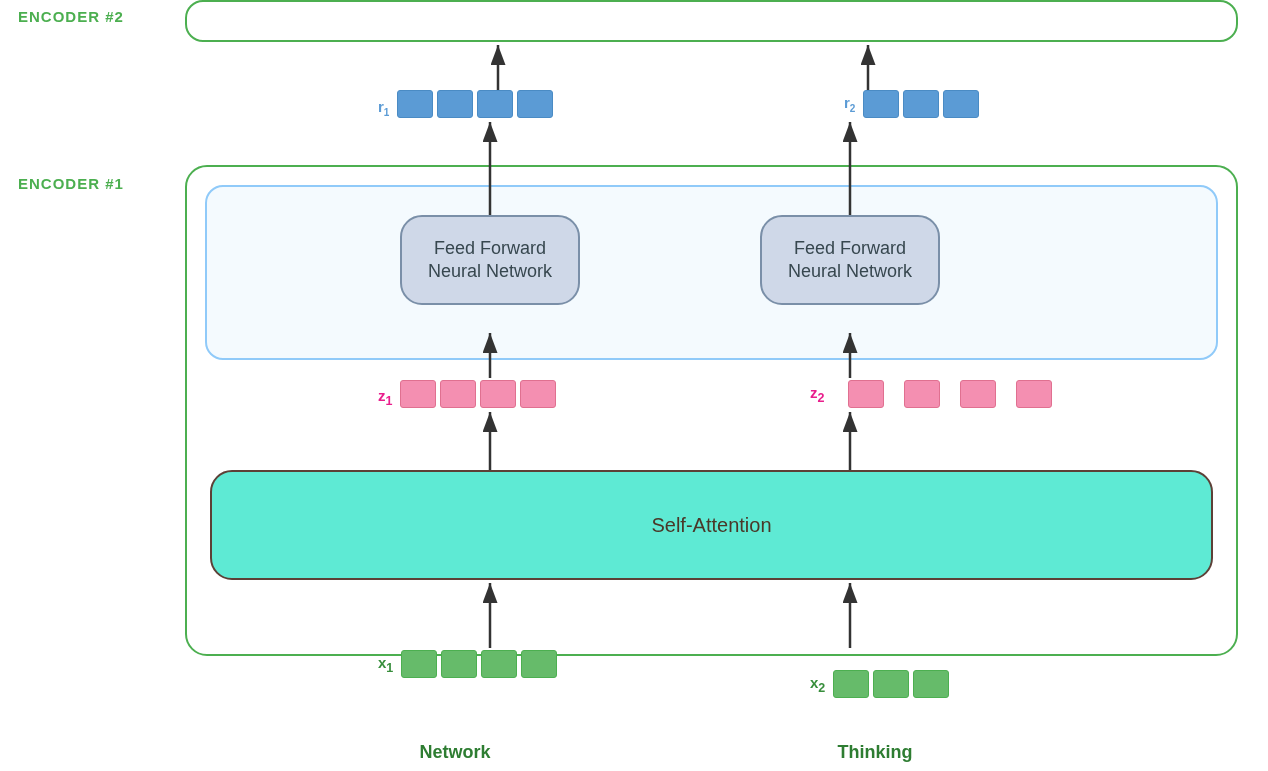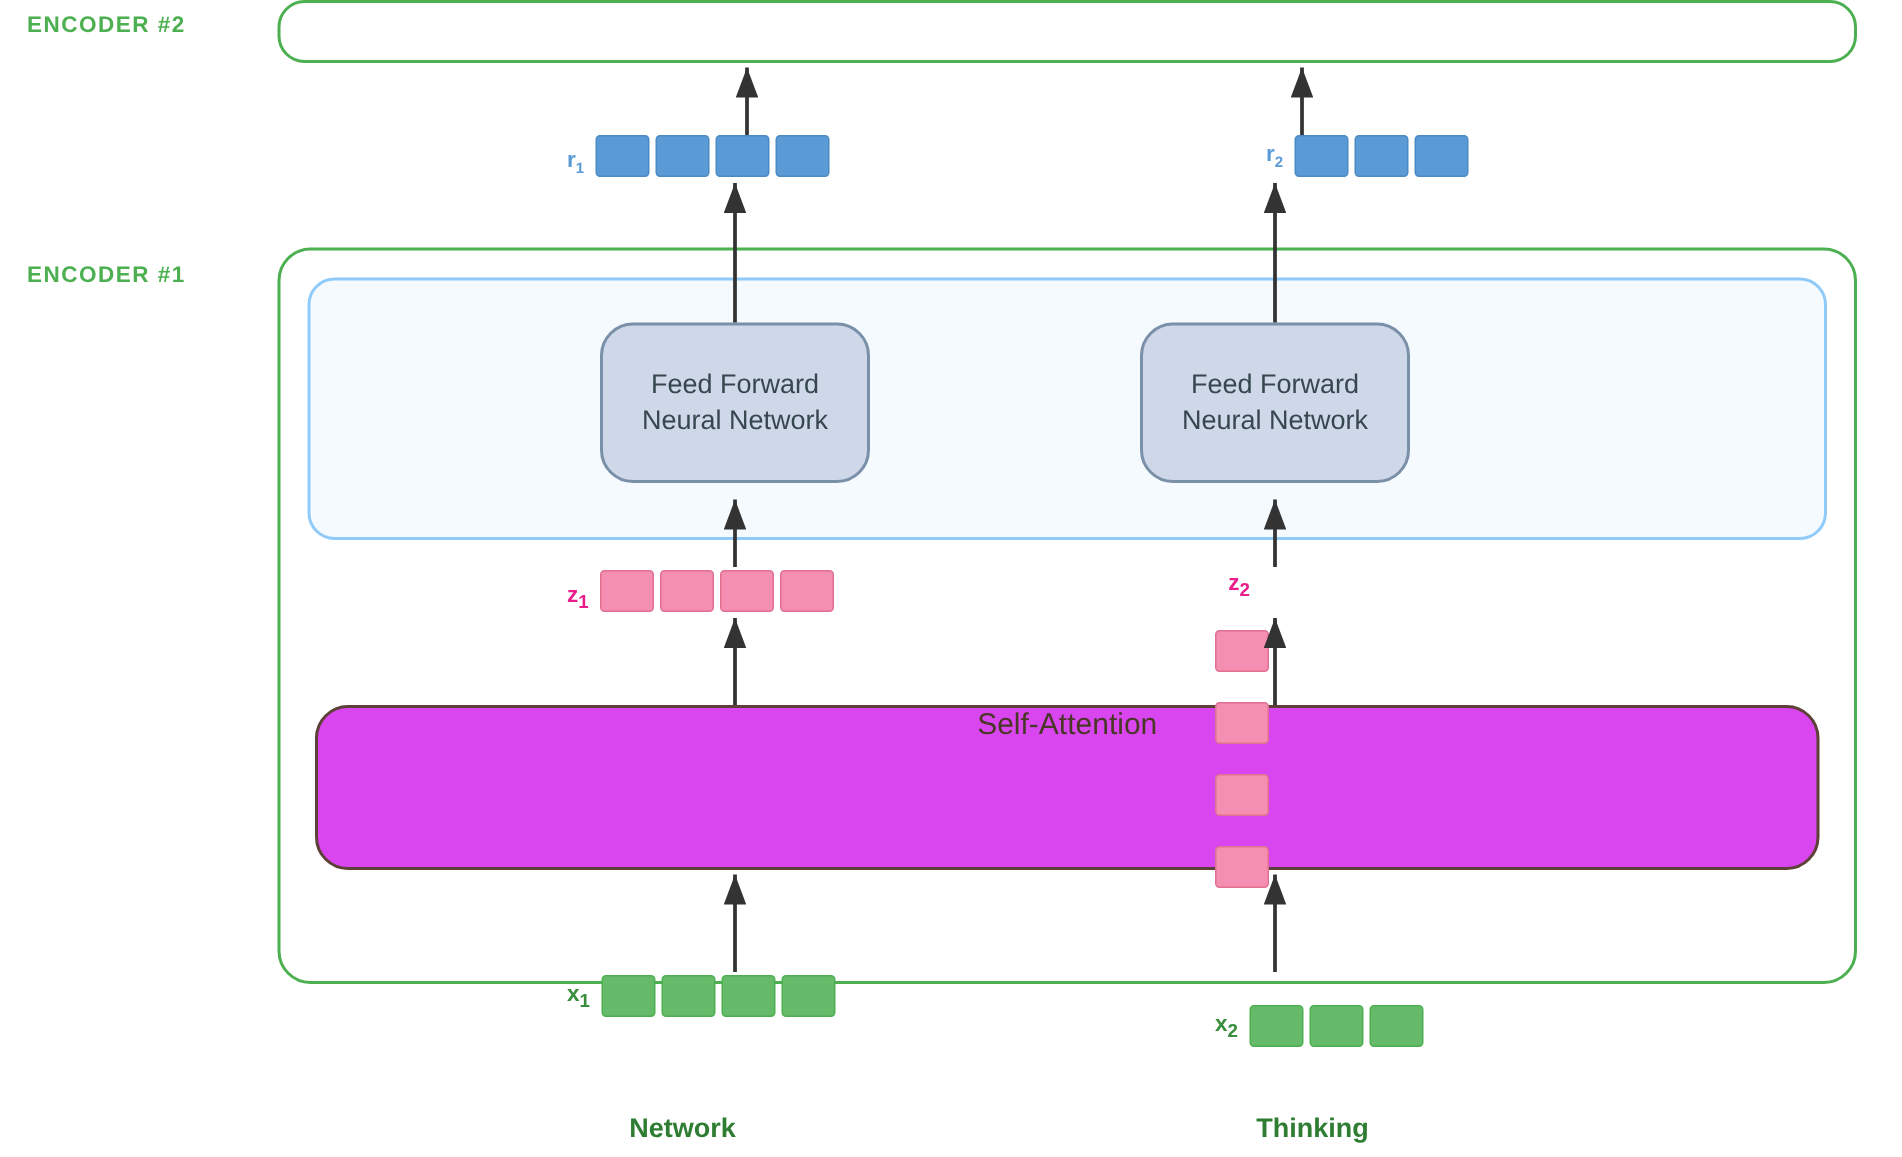--- a/index.html
+++ b/index.html
@@ -127,21 +127,21 @@
       height: 175px;
       border: 2px solid #90caf9;
       border-radius: 18px;
       background: rgba(227, 242, 253, 0.4);
     }
 
     
     .ffnn-box {
       position: absolute;
       width: 180px;
-      height: 107px;
+      height: 90px;
       background: #cfd8e8;
       border: 2.5px solid #7a8fa8;
       border-radius: 22px;
       display: flex;
       align-items: center;
       justify-content: center;
       text-align: center;
       font-size: 18px;
       font-weight: 500;
       color: #37474f;
@@ -165,42 +165,41 @@
       align-items: flex-end;
       gap: 4px;
     }
     .z2-group {
       position: absolute;
       top: 380px;
       left: 810px;
       display: flex;
       align-items: center;
       gap: 20px;
-      flex-direction: column;
     }
 
     .vector-label-pink {
       font-size: 15px;
       font-weight: 600;
       color: #e91e8c;
       margin-right: 4px;
     }
 
     
     .self-attention-box {
       position: absolute;
       top: 470px;
       left: 210px;
       right: 55px;
       height: 110px;
-      background: #d946ef;
+      background: #5eead4;
       border: 2.5px solid #5d4037;
       border-radius: 22px;
       display: flex;
-      align-items: flex-start;
+      align-items: center;
       justify-content: center;
       font-size: 20px;
       font-weight: 400;
       color: #4a3728;
     }
 
     
     .x1-group {
       position: absolute;
       top: 650px;

